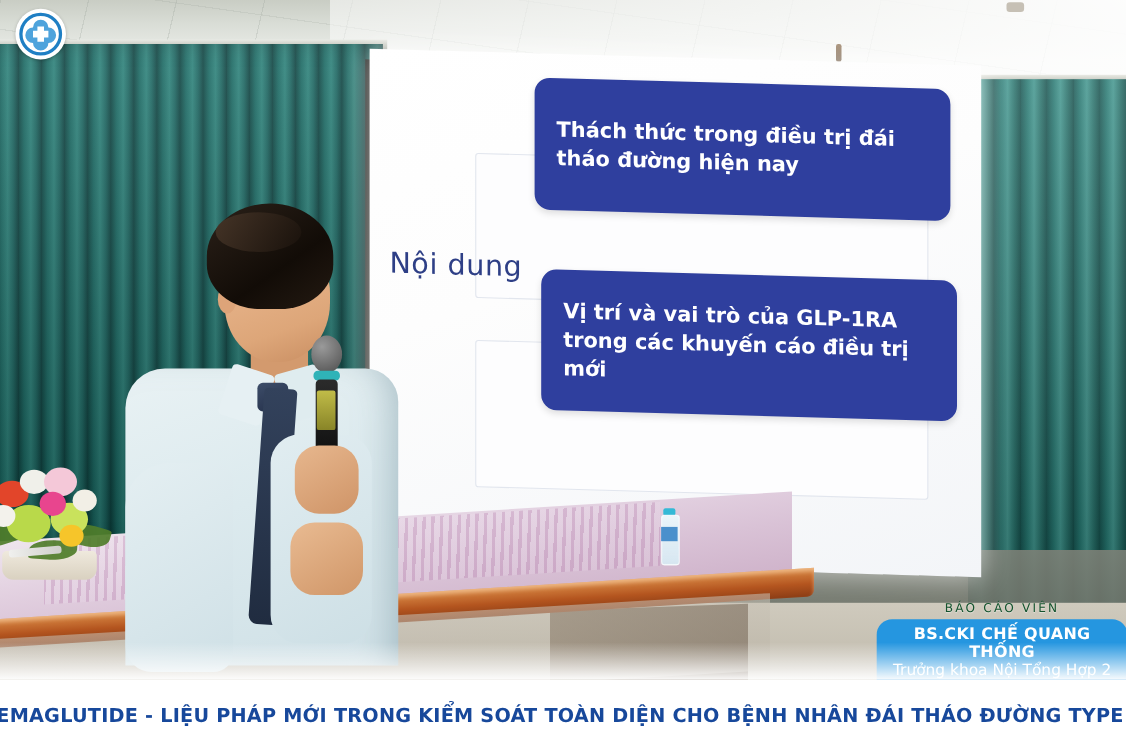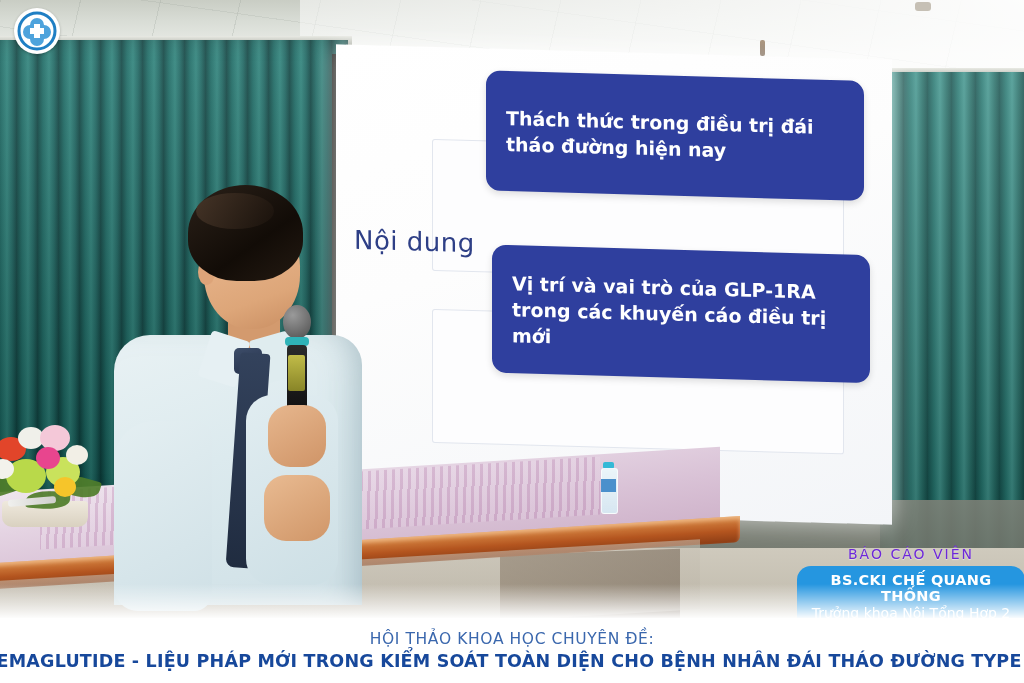--- a/index.html
+++ b/index.html
@@ -164,21 +164,21 @@
     display:flex;align-items:center;justify-content:center;
     box-shadow:0 1px 3px rgba(0,0,0,.25);}
   .logo-text{background:rgba(255,255,255,.88);border-radius:4px;padding:2px 7px 3px 7px;line-height:1;}
   .logo-l1{font-size:14px;font-weight:bold;color:#1f6fb5;letter-spacing:2px;
     font-family:"DejaVu Sans",sans-serif;}
   .logo-l2{font-size:15px;font-weight:bold;color:#16518f;letter-spacing:1.5px;margin-top:2px;
     font-family:"DejaVu Sans",sans-serif;}
 
   
   .speaker{position:absolute;left:797px;top:546px;width:228px;text-align:center;}
-  .speaker-kicker{font-size:14px;color:#6d28d9;letter-spacing:2px;
+  .speaker-kicker{font-size:11px;color:#14532d;letter-spacing:2px;
     font-family:"DejaVu Sans",sans-serif;text-shadow:0 1px 1px rgba(255,255,255,.5);}
   .speaker-card{margin-top:4px;background:#2596e0;border-radius:14px;padding:6px 10px 7px;color:#fff;}
   .speaker-name{font-size:14.5px;font-weight:bold;letter-spacing:.3px;
     font-family:"DejaVu Sans",sans-serif;}
   .speaker-role{font-size:14px;margin-top:1px;font-family:"DejaVu Sans",sans-serif;}
   .speaker-org{font-size:10px;margin-top:2px;opacity:.95;font-family:"DejaVu Sans",sans-serif;}
 
   
   .banner{position:absolute;left:0;bottom:0;width:1024px;height:65px;background:#ffffff;
     display:flex;flex-direction:column;align-items:center;justify-content:center;gap:3px;}
@@ -295,17 +295,16 @@
     <div class="speaker-kicker">BÁO CÁO VIÊN</div>
     <div class="speaker-card">
       <div class="speaker-name">BS.CKI CHẾ QUANG THỐNG</div>
       <div class="speaker-role">Trưởng khoa Nội Tổng Hợp 2</div>
       <div class="speaker-org">Bệnh viện Đồng Nai -2</div>
     </div>
   </div>
 
   <div class="banner-fade"></div>
   <div class="banner">
-    <div class="banner-line1">HỘI THẢO KHOA HỌC CHUYÊN ĐỀ:</div>
     <div class="banner-line2">SEMAGLUTIDE - LIỆU PHÁP MỚI TRONG KIỂM SOÁT TOÀN DIỆN CHO BỆNH NHÂN ĐÁI THÁO ĐƯỜNG TYPE 2</div>
   </div>
 
 </div>
 
 </body></html>

